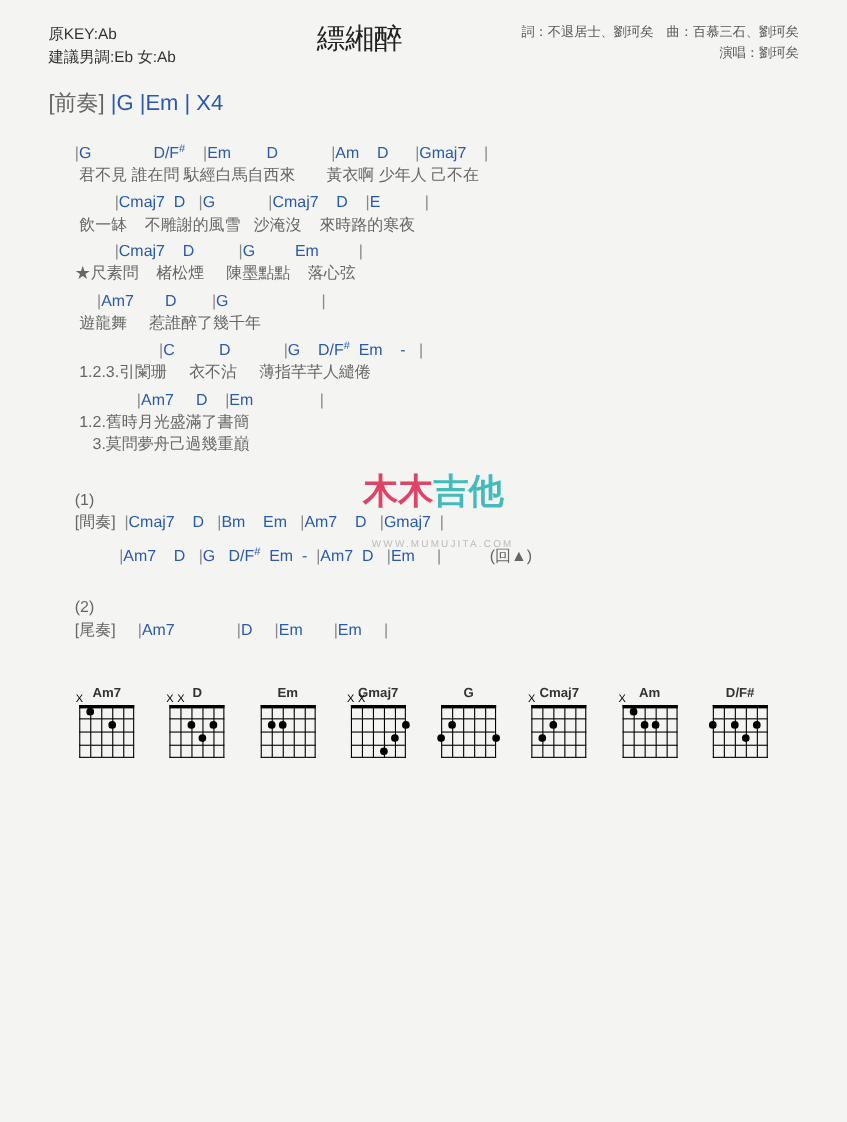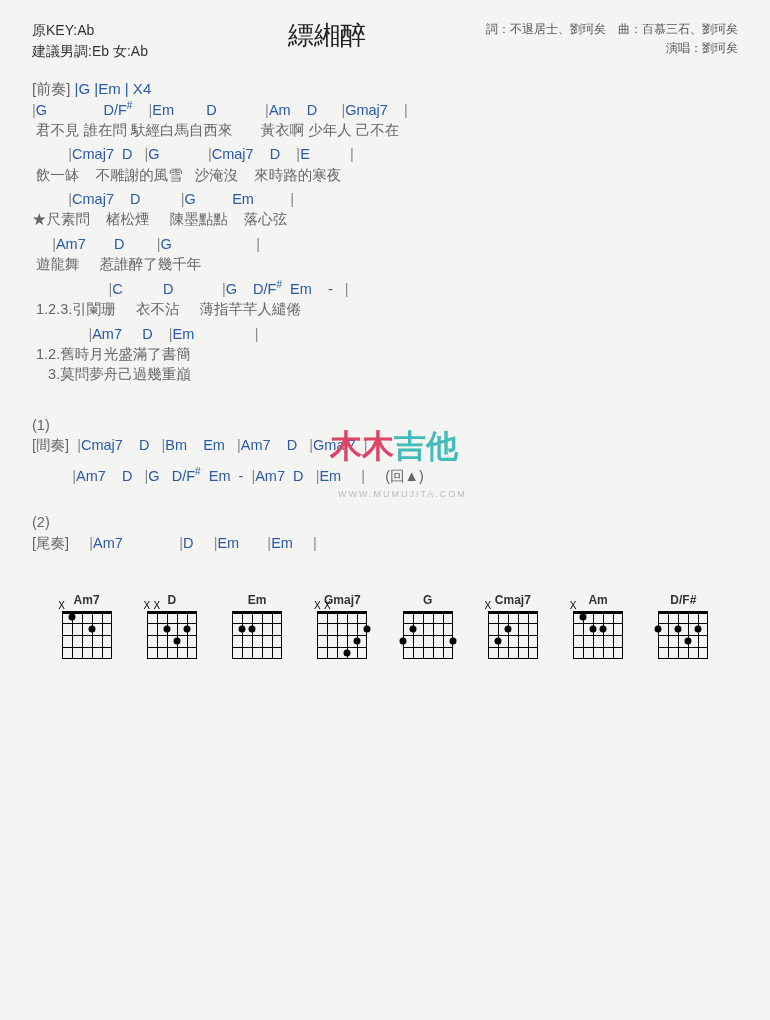--- a/index.html
+++ b/index.html
@@ -6,21 +6,21 @@
   margin: 0;
   padding: 0;
   width: 770px;
   height: 1020px;
   background: #f4f4f2;
   font-family: "Microsoft YaHei", Arial, sans-serif;
   position: relative;
   overflow: hidden;
 }
 .sheet {
-  padding: 20px 32px;
+  padding: 20px 44px;
   position: relative;
 }
 .header {
   display: flex;
   justify-content: space-between;
   align-items: flex-start;
   margin-bottom: 18px;
 }
 .keys {
   font-size: 14px;
@@ -43,38 +43,40 @@
 .line {
   position: relative;
   margin-bottom: 4px;
   min-height: 40px;
   white-space: nowrap;
 }
 .chord-row, .lyric-row {
   font-size: 14.5px;
   line-height: 1.4;
   white-space: pre;
+  margin-left: 24px;
 }
 .chord-row {
   color: #2a5aa8;
 }
 .bar { color: #888; }
 .sup {
   font-size: 10px;
   vertical-align: super;
 }
 .lyric-row {
   color: #666;
 }
 .section-mark {
   color: #666;
 }
 .simple-chord {
   color: #2a5aa8;
-  font-size: 15px;
+  font-size: 20px;
+  margin-bottom: 22px;
 }
 .watermark {
   position: absolute;
   top: 425px;
   left: 330px;
   font-size: 32px;
   font-weight: bold;
   pointer-events: none;
 }
 .wm-red { color: #d46; }

